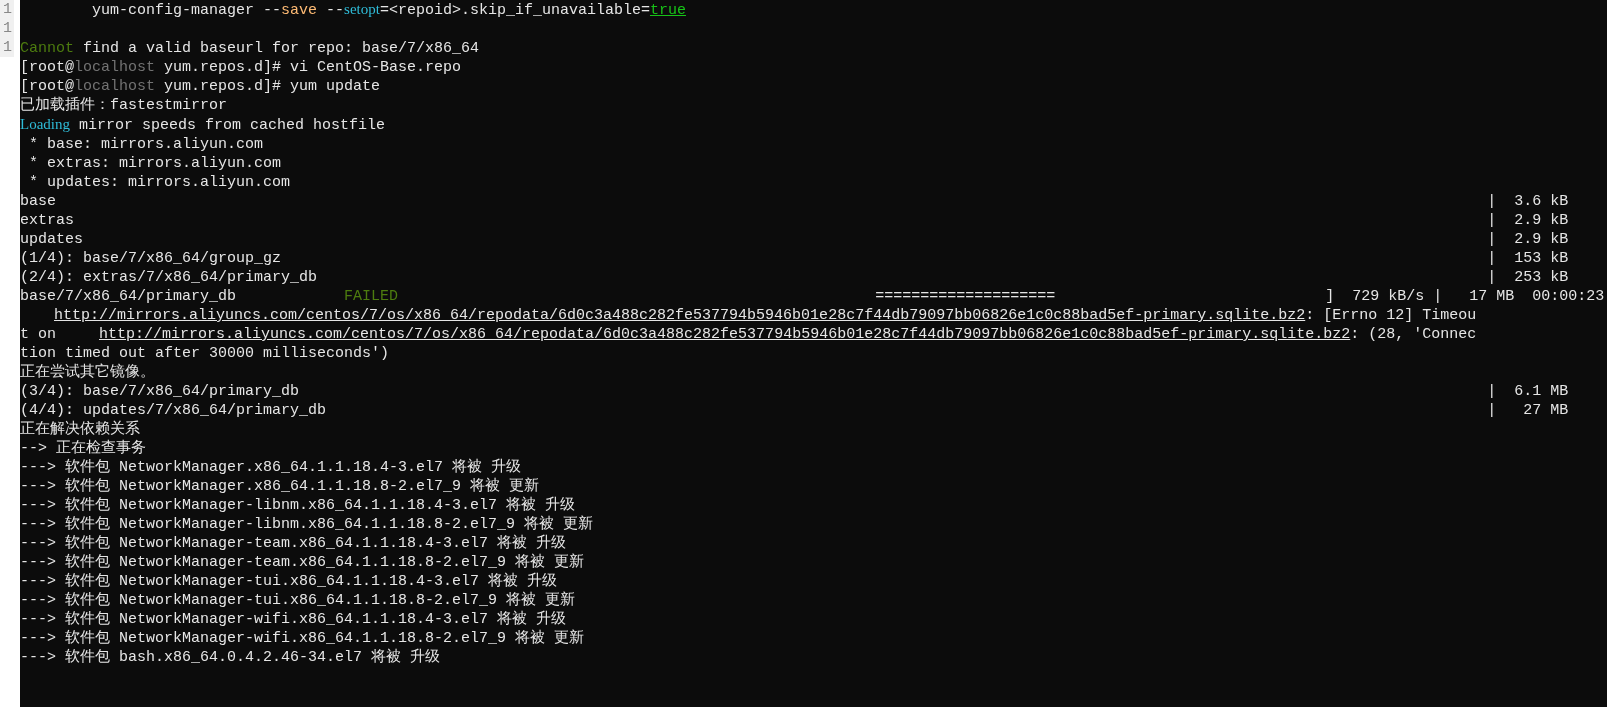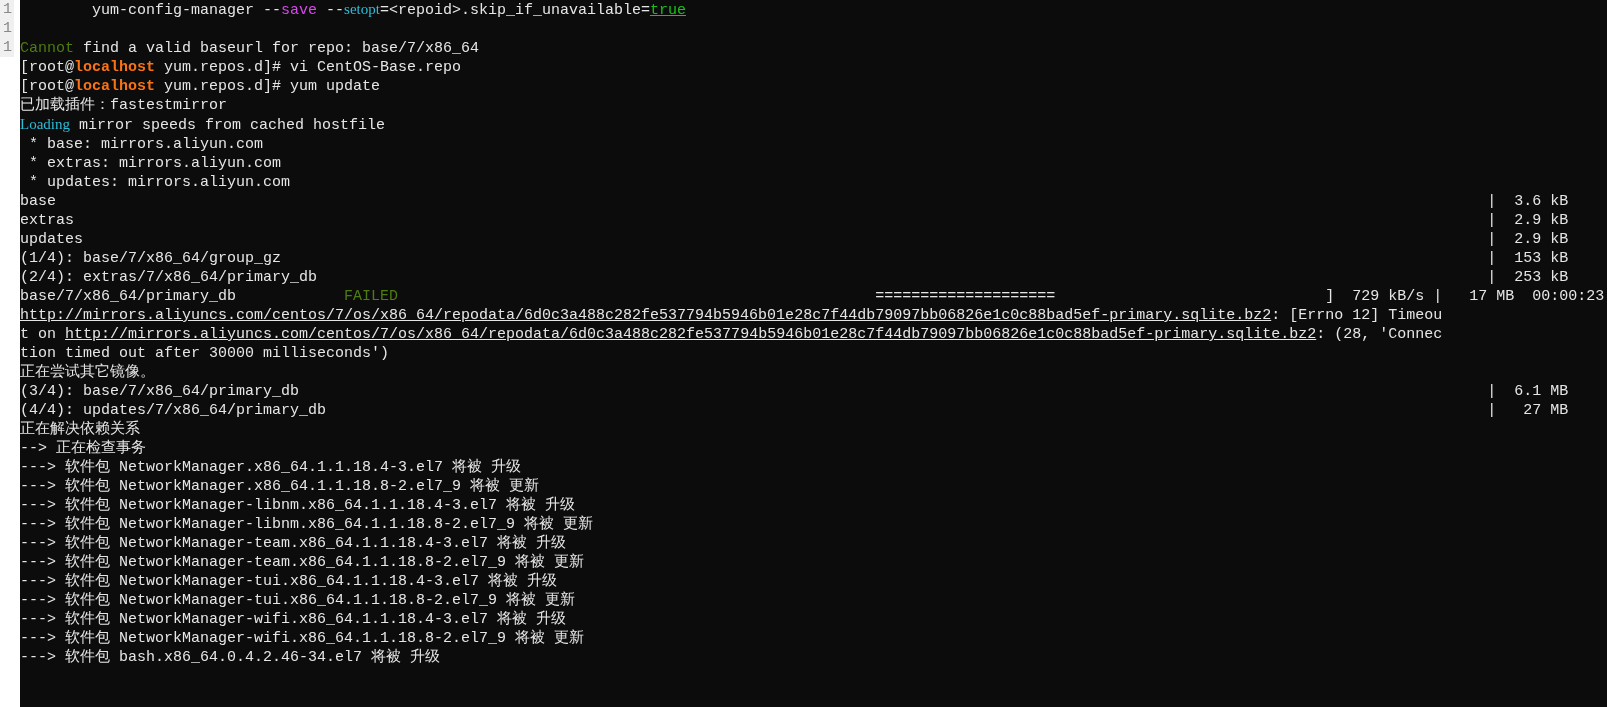--- a/index.html
+++ b/index.html
@@ -26,26 +26,26 @@
   .terminal {
     margin-left: 20px;
     background: #0c0c0c;
     color: #e6e6e6;
     white-space: pre;
     padding: 0 0 4px 0;
     min-width: 1580px;
     min-height: 707px;
   }
   .line { display:block; }
-  .word-yellow { color:#d946ef; }
+  .word-yellow { color:#fdba74; }
   .word-cyan   { color:#2fbcd8;font-family:Liberation Serif, serif; }
   .word-green  { color:#17c217;text-decoration:underline; }
   .word-red    { color:#4d7c0f; }
-  .word-magenta{ color:#f97316;font-weight:bold; }
-  a.url { color:#e6e6e6; text-decoration: underline; cursor:text; }
+  .word-magenta{ color:#737373; }
+  a.url { color:#e6e6e6; text-decoration: underline; cursor:text;margin-left:34px; }
 </style>
 </head>
 <body>
 
 <div class="gutter">
   <span class="line">1</span>
   <span class="line">1</span>
   <span class="line">1</span>
 </div>
 

